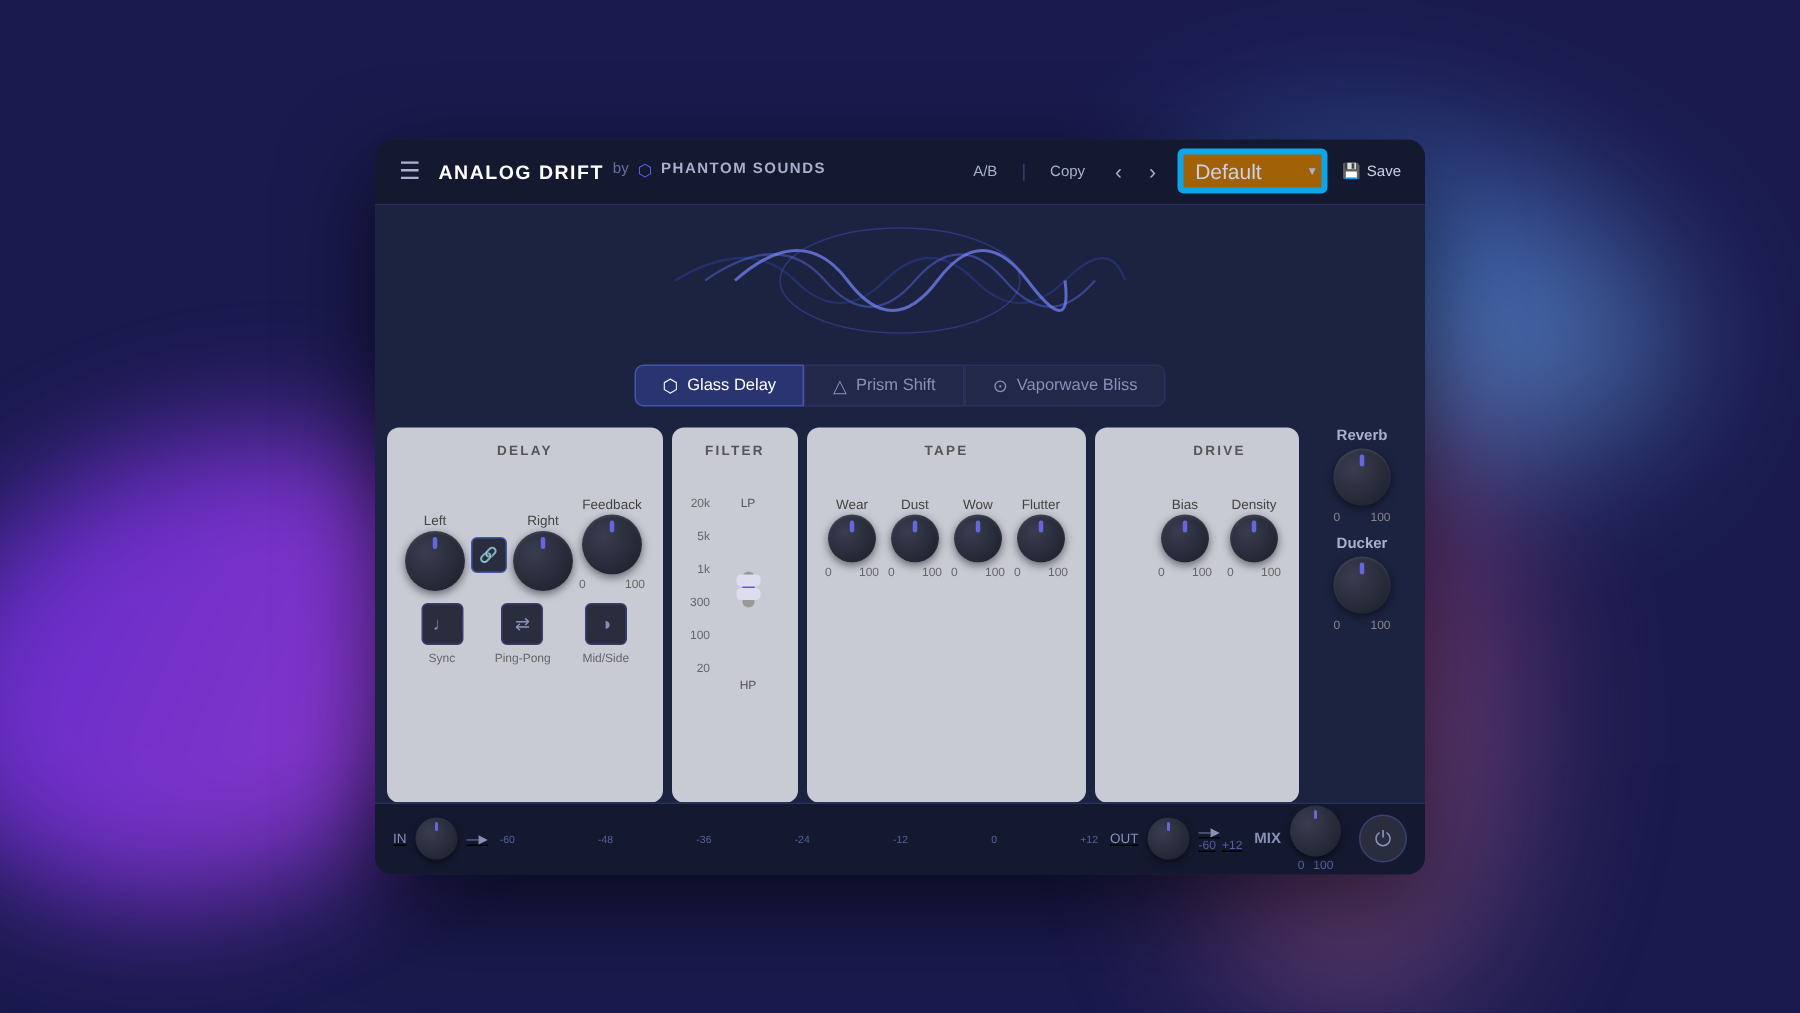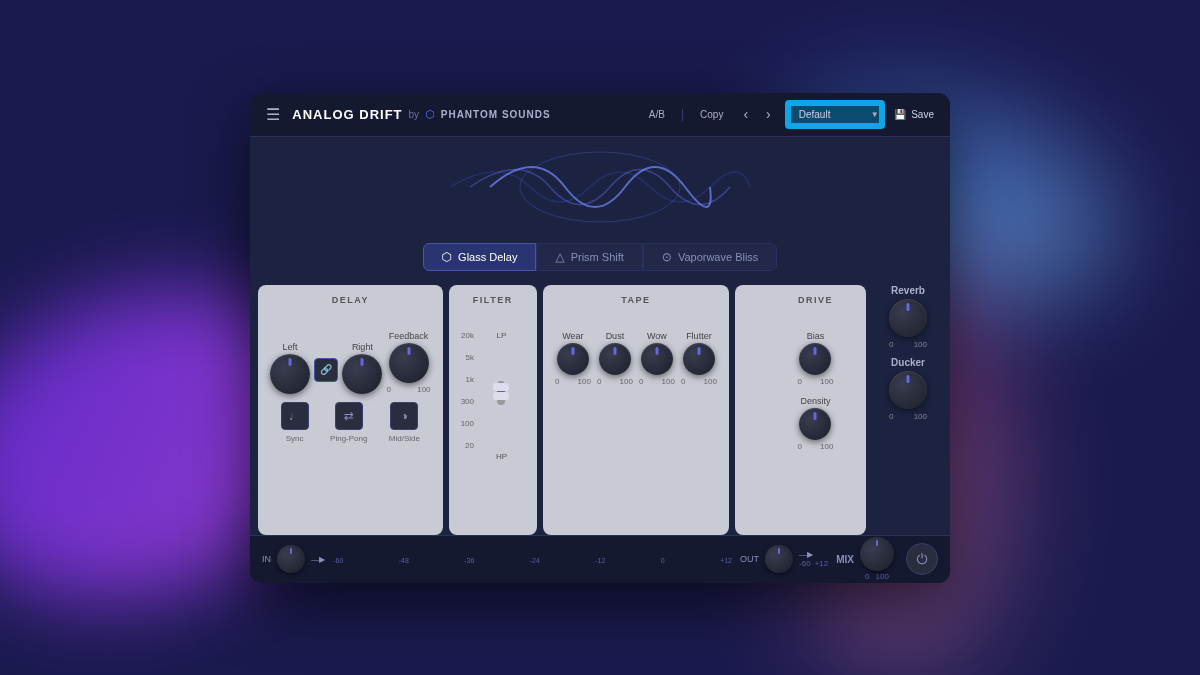--- a/index.html
+++ b/index.html
@@ -75,21 +75,20 @@
       border-bottom: 1px solid #2a3060;
       flex-shrink: 0;
     }
     .menu-icon {
       color: #aab0cc;
       font-size: 16px;
       cursor: pointer;
     }
     .brand {
       display: flex;
-      align-items: center;
       gap: 6px;
       flex: 1;
     }
     .brand-title {
       font-size: 13px;
       font-weight: 700;
       color: #ffffff;
       letter-spacing: 1px;
     }
     .brand-by {
@@ -118,25 +117,25 @@
     .header-sep { color: #3a4070; font-size: 12px; }
     .nav-arrow {
       background: none;
       border: none;
       color: #aab0cc;
       font-size: 14px;
       cursor: pointer;
       padding: 2px 4px;
     }
     .preset-select {
-      background: #0c4a6e;
-      border: 6px solid #0ea5e9;
+      background: #a16207;
+      border: 4px solid #0ea5e9;
       border-radius: 4px;
       color: #ccd0e8;
-      font-size: 10px;
+      font-size: 14px;
       padding: 3px 20px 3px 8px;
       appearance: none;
       cursor: pointer;
       width: 100px;
     }
     .save-btn {
       background: none;
       border: none;
       color: #ccd0e8;
       font-size: 10px;
@@ -358,20 +357,21 @@
       display: flex;
       align-items: center;
       padding: 0 12px;
       gap: 8px;
       flex-shrink: 0;
     }
     .meter-section {
       display: flex;
       align-items: center;
       gap: 6px;
+      text-decoration: underline;
     }
     .meter-label { font-size: 9px; color: #8890b8; }
     .meter-knob {
       width: 28px;
       height: 28px;
       border-radius: 50%;
       background: radial-gradient(circle at 35% 35%, #3a3d50, #1a1d28);
       box-shadow: 0 2px 4px rgba(0,0,0,0.5);
       cursor: pointer;
       position: relative;
@@ -615,21 +615,21 @@
           <div class="knob-range knob-range-small">
             <span>0</span>
             <span>100</span>
           </div>
         </div>
       </div>
     </div>
 
     <div class="panel panel-drive">
       <div class="panel-title">DRIVE</div>
-      <div style="display:flex;flex-direction:column;gap:10px;align-items:center;">
+      <div style="display:flex;flex-direction:row;gap:10px;align-items:center;">
 
         <div class="knob-wrapper">
           <div class="knob-label">Bias</div>
           <div class="knob knob-small"></div>
           <div class="knob-range knob-range-small">
             <span>0</span>
             <span>100</span>
           </div>
         </div>
 

